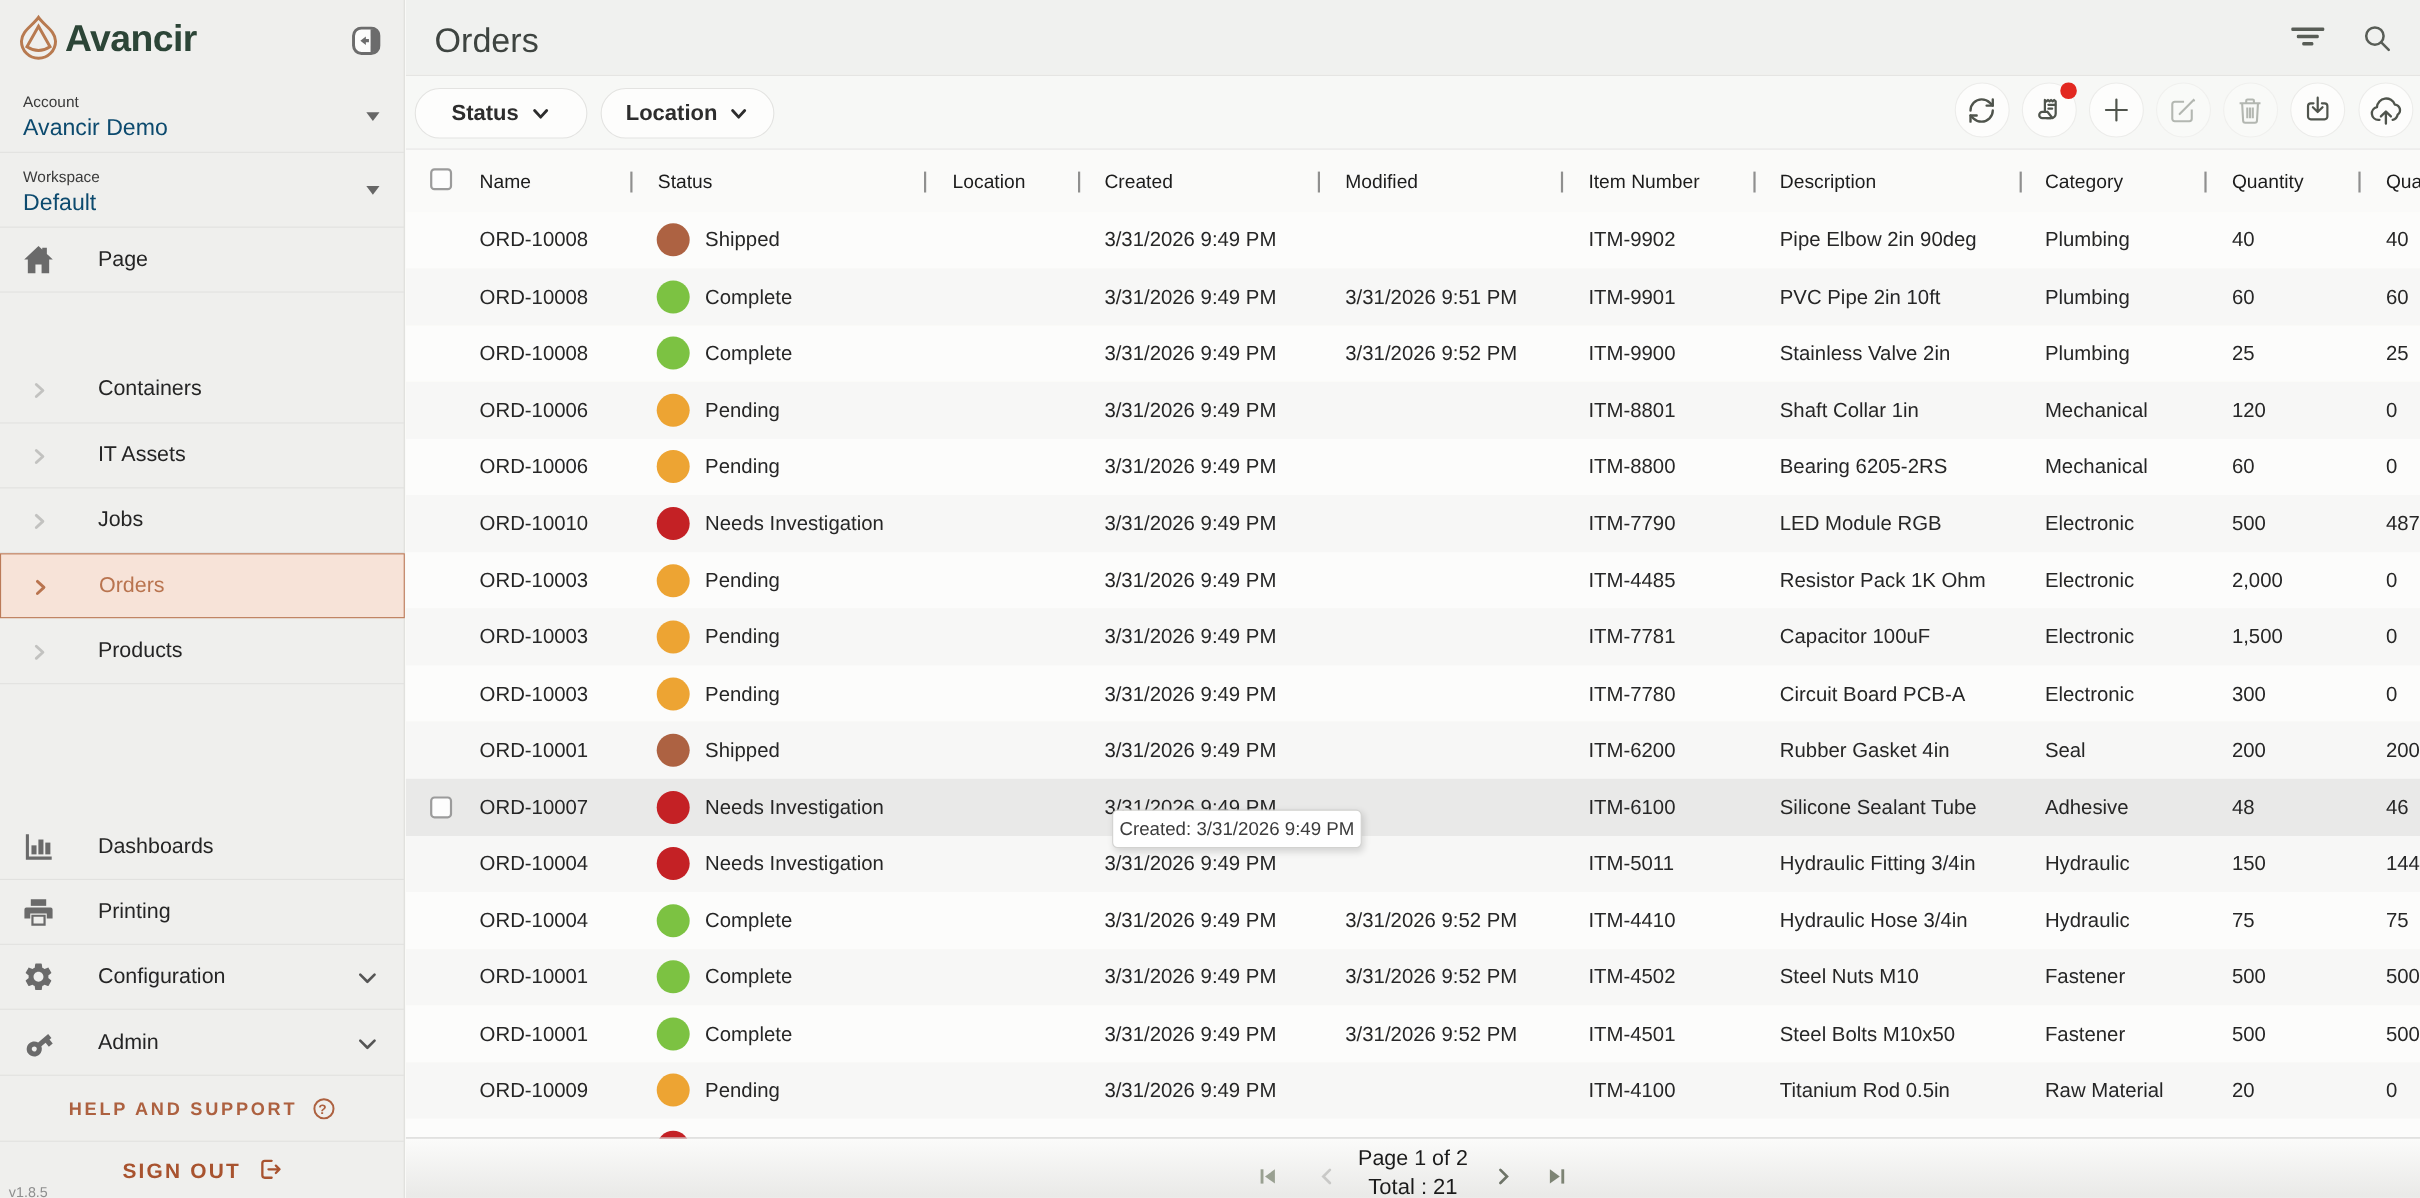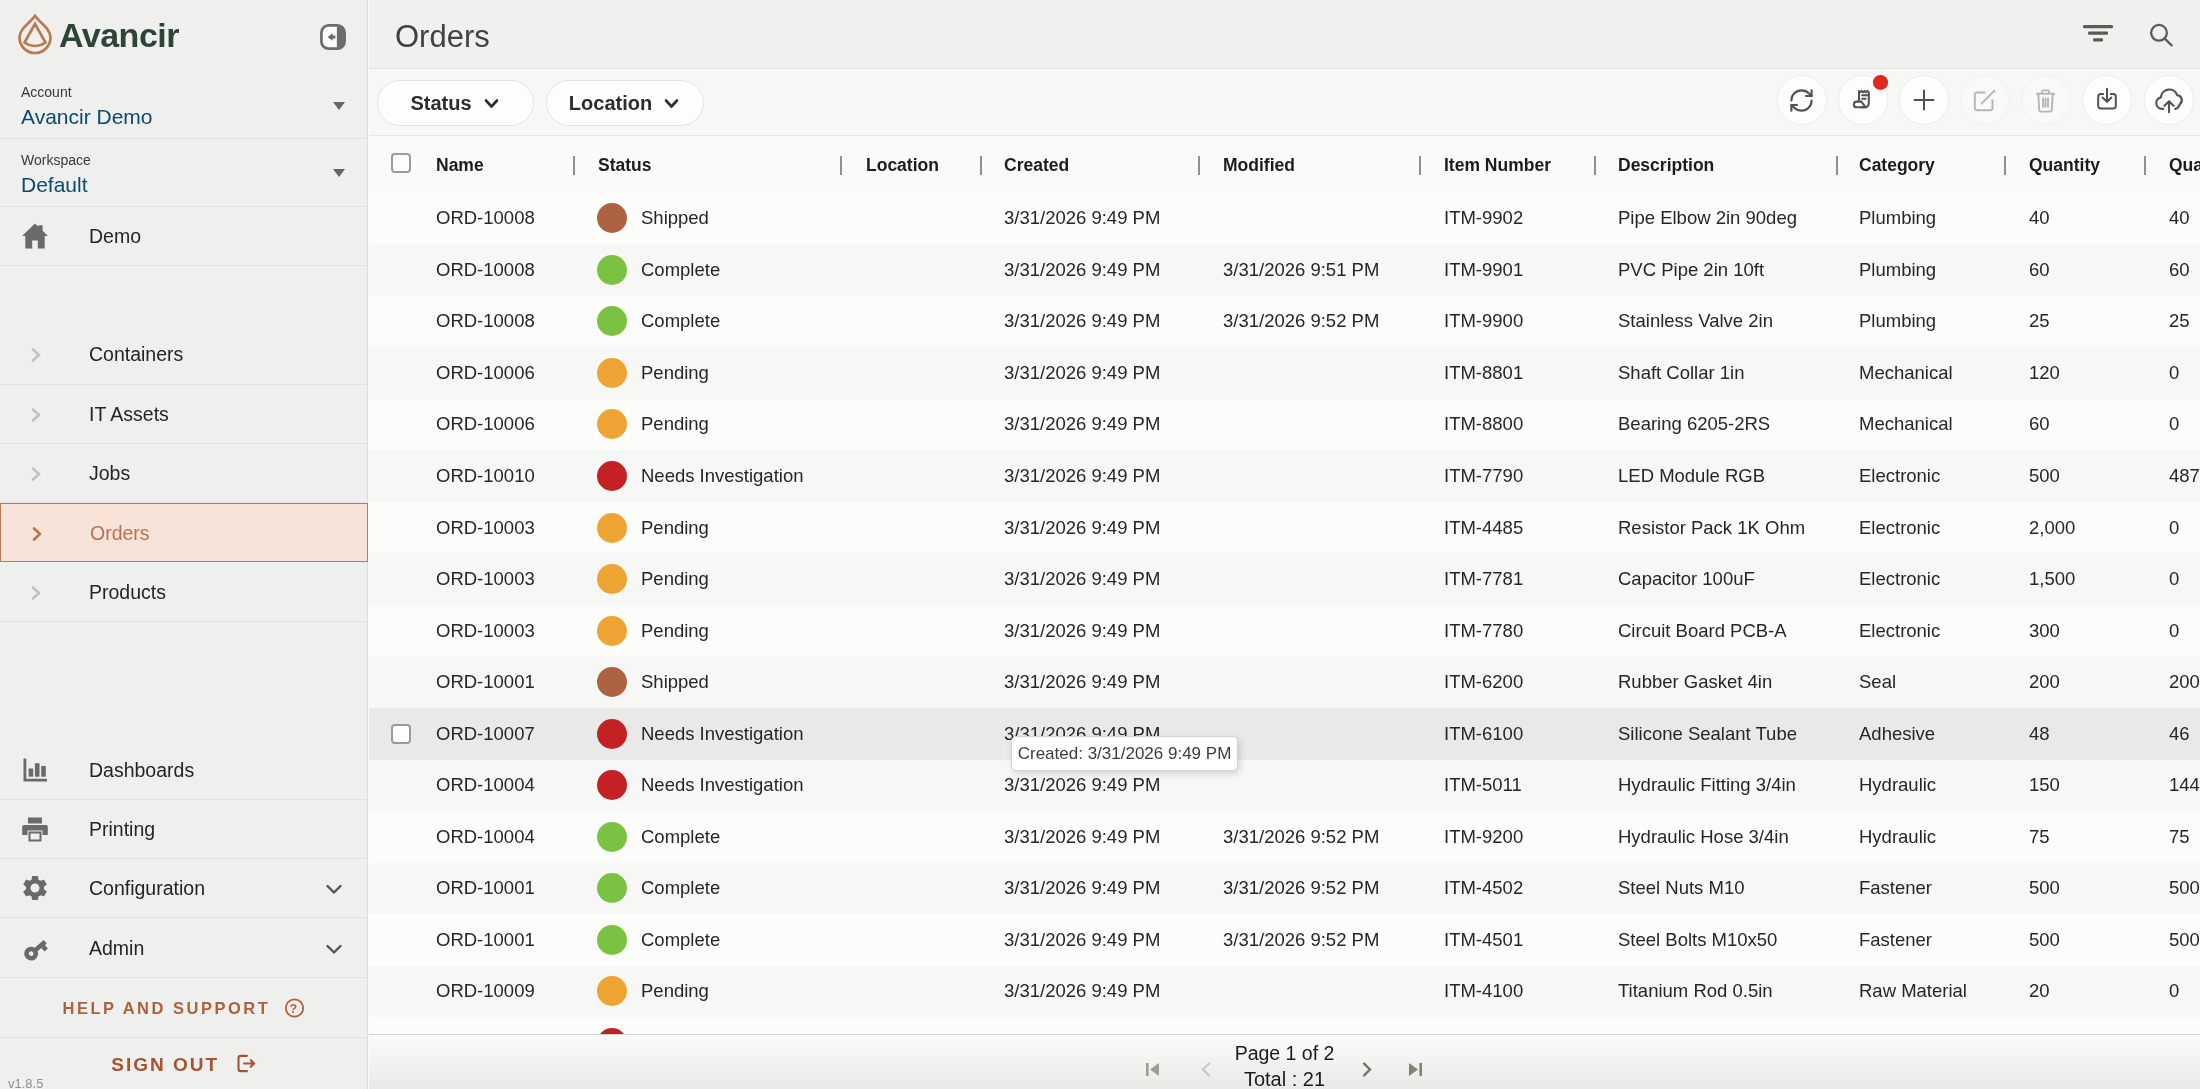--- a/index.html
+++ b/index.html
@@ -30,21 +30,21 @@
 #hdband { position:absolute; left:0; top:0; width:1831px; height:68px; background:#f0f1ef; }
 #title { position:absolute; left:26px; top:19px; font-size:31px; color:#3e4440; }
 #filtband { position:absolute; left:0; top:68px; width:1831px; height:67px; background:#f7f8f6; border-top:1px solid #e3e3e1; }
 .pill { position:absolute; top:11px; height:46px; background:#fdfdfc; border:1px solid #e3e3e1; border-radius:23px; font-size:20px; font-weight:bold; color:#2d2d2d; display:flex; align-items:center; justify-content:center; gap:10px; }
 .cbtn { position:absolute; top:6px; width:50px; height:50px; border-radius:50%; background:#fdfdfc; border:1px solid #ececea; display:flex; align-items:center; justify-content:center; }
 .cbtn.dis { background:#f9faf8; border-color:#f0f0ee; }
 
 
 #thead { position:absolute; left:0; top:135px; width:1831px; height:58px; background:#fafaf9; border-top:1px solid #e5e5e3; }
 #thcb { position:absolute; left:22px; top:17px; width:20px; height:20px; border:2px solid #9b9b9b; border-radius:4px; background:#fdfdfd; }
-.h { position:absolute; top:50%; transform:translateY(-50%); font-size:17.5px; font-weight:bold; color:#1c1c1c; white-space:nowrap; }
+.h { position:absolute; top:50%; transform:translateY(-50%); font-size:17.5px; font-weight:normal; color:#1c1c1c; white-space:nowrap; }
 .sep { position:absolute; top:20px; width:2px; height:19px; background:#8f8f8f; }
 .row { position:absolute; left:0; width:1831px; height:51.6px; background:#fcfcfb; }
 .row.alt { background:#f7f7f6; }
 .row.hover { background:#e9e9e8; }
 .c { position:absolute; top:50%; transform:translateY(-50%); font-size:18.5px; color:#262626; white-space:nowrap; }
 .dot { position:absolute; top:50%; transform:translateY(-50%); width:30px; height:30px; border-radius:50%; }
 .rcb { position:absolute; left:22px; top:16px; width:20px; height:20px; border:2px solid #9b9b9b; border-radius:4px; background:#fdfdfd; }
 
 #tooltip { position:absolute; left:642px; top:736px; width:227px; height:35px; background:#fff; border:1px solid #d2d2d0; border-radius:5px; box-shadow:2px 3px 7px rgba(0,0,0,0.14); font-size:17px; color:#3c3c3c; display:flex; align-items:center; justify-content:center; z-index:5; }
 
@@ -74,21 +74,21 @@
     <div class="ddarrow" style="top:102px"></div>
     <div class="sdiv" style="top:138px"></div>
     <div class="blklabel" style="top:152px">Workspace</div>
     <div class="blkval" style="top:173px">Default</div>
     <div class="ddarrow" style="top:169px"></div>
     <div class="sdiv" style="top:206px"></div>
 <div class="nitem" style="top:206.6px">
         <span class="nicon"><svg width="30" height="30" viewBox="0 0 30 30" fill="#6a6a6a">
             <path d="M15 2.6 L18.4 5.8 V4.2 H22.6 V9.8 L28 14.9 H24.7 V27.5 H17.8 V19.4 H12.2 V27.5 H5.3 V14.9 H2 Z"></path>
           </svg></span>
-        <span class="ntext">Demo</span>
+        <span class="ntext">Page</span>
       </div>
 <div class="nitem" style="top:325.3px">
         <span class="subchev"><svg width="18" height="18" viewBox="0 0 18 18" fill="none" stroke="#c2c2c0" stroke-width="2.6" stroke-linecap="round" stroke-linejoin="round">
             <path d="M6 3.5 L12 9 L6 14.5"></path>
           </svg></span>
         <span class="ntext">Containers</span>
       </div>
 <div class="nitem" style="top:384.6px">
         <span class="subchev"><svg width="18" height="18" viewBox="0 0 18 18" fill="none" stroke="#c2c2c0" stroke-width="2.6" stroke-linecap="round" stroke-linejoin="round">
             <path d="M6 3.5 L12 9 L6 14.5"></path>
@@ -386,21 +386,21 @@
         <span class="c" style="left:1490px">Hydraulic</span>
         <span class="c" style="left:1660px">150</span>
         <span class="c" style="left:1800px">144</span>
       </div>
 <div class="row" style="top:811.1px">
         <span class="c" style="left:67px">ORD-10004</span>
         <span class="dot" style="left:228px;background:#7cc242"></span>
         <span class="c" style="left:272px">Complete</span>
         <span class="c" style="left:635px">3/31/2026 9:49 PM</span>
         <span class="c" style="left:854px">3/31/2026 9:52 PM</span>
-        <span class="c" style="left:1075px">ITM-9200</span>
+        <span class="c" style="left:1075px">ITM-4410</span>
         <span class="c" style="left:1249px">Hydraulic Hose 3/4in</span>
         <span class="c" style="left:1490px">Hydraulic</span>
         <span class="c" style="left:1660px">75</span>
         <span class="c" style="left:1800px">75</span>
       </div>
 <div class="row alt" style="top:862.6px">
         <span class="c" style="left:67px">ORD-10001</span>
         <span class="dot" style="left:228px;background:#7cc242"></span>
         <span class="c" style="left:272px">Complete</span>
         <span class="c" style="left:635px">3/31/2026 9:49 PM</span>

